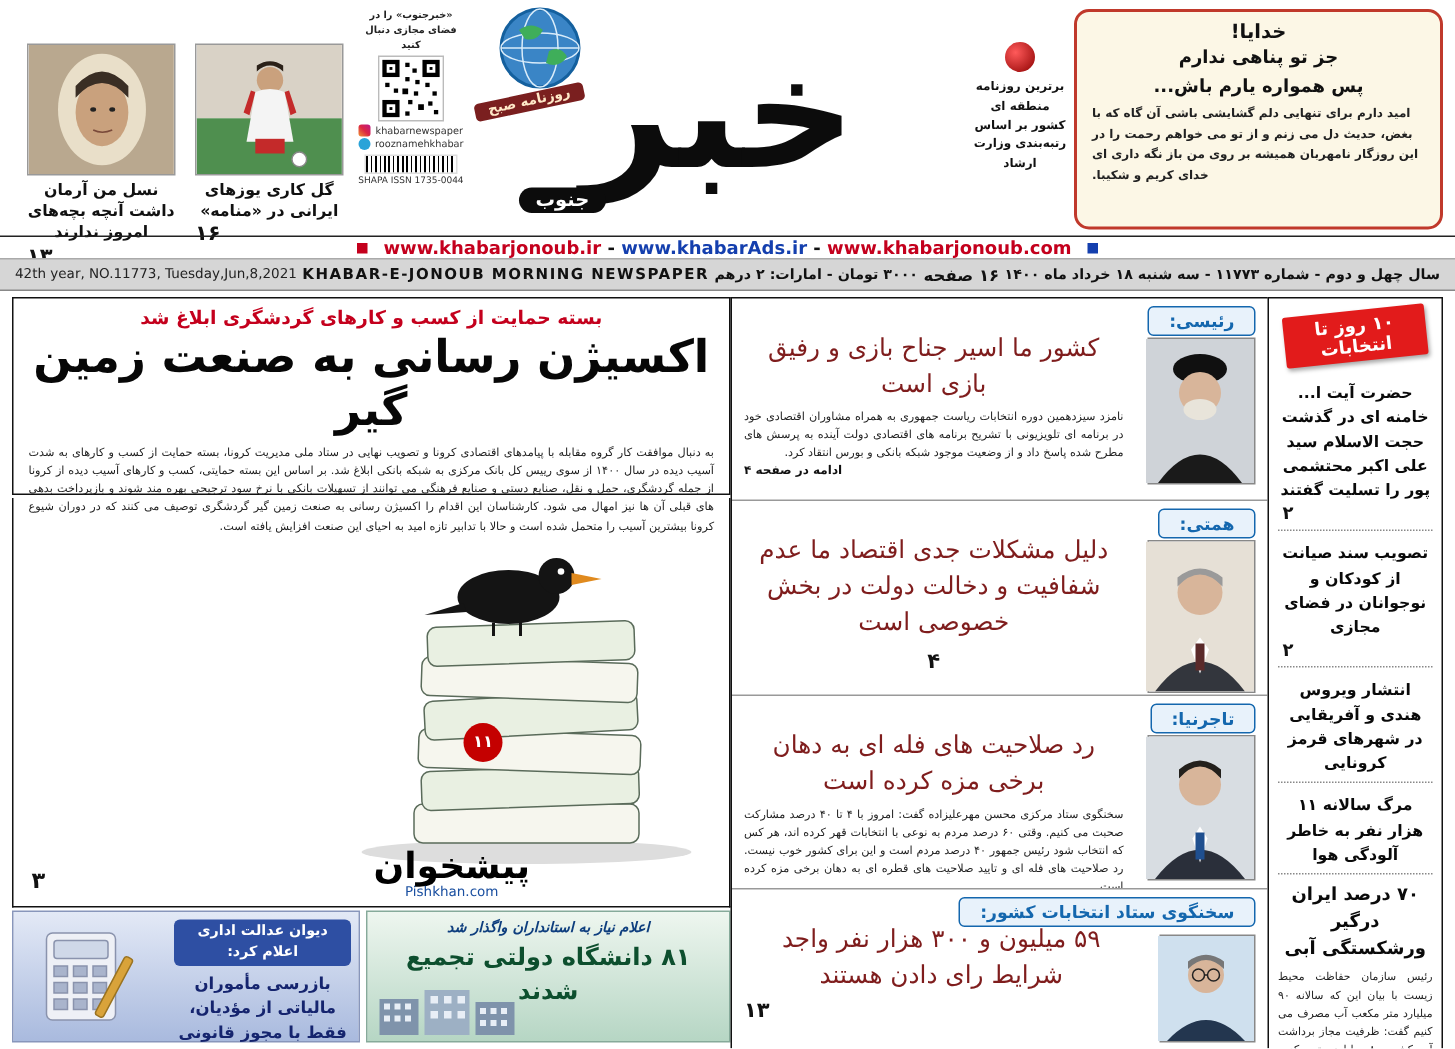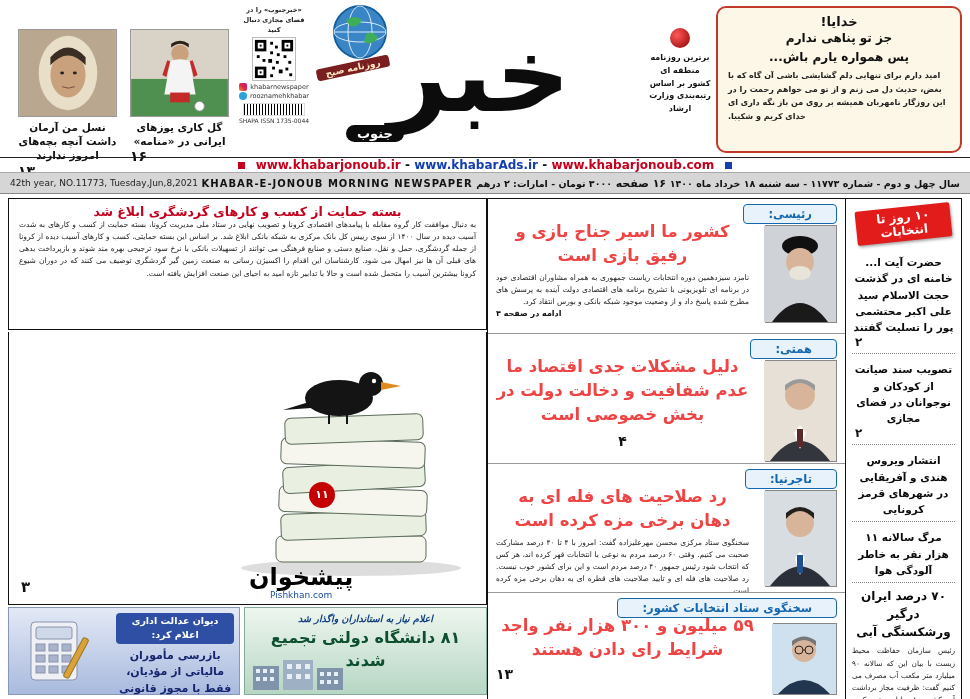--- a/index.html
+++ b/index.html
@@ -82,24 +82,24 @@
   .box-univ { position:absolute; left:244px; top:607px; width:243px; height:88px; background:linear-gradient(180deg,#eef6ef,#b6d6c4); border:1px solid #86aa9a; padding:5px; }
   .u-kicker { color:#0e3e7e; font-weight:bold; font-size:9.5px; text-align:center;font-style:italic; }
   .u-headline { color:#0d4f2e; font-weight:700; font-size:16px; text-align:center; line-height:1.45; margin-top:2px; }
   .u-page { font-size:13px; font-weight:bold; color:#111; text-align:left; padding-left:6px; }
   .u-img { position:absolute; left:6px; bottom:4px; }
 
   
   .midcol { position:absolute; left:487px; top:198px; width:358px; height:501px; border-top:1px solid #111; border-left:1px solid #111; }
   .story { position:relative; padding:5px 8px; border-bottom:1px solid #999; overflow:hidden; }
   .s1 { height:135px; } .s2 { height:130px; } .s3 { height:129px; } .s4 { height:106px; border-bottom:none; }
-  .story-label { position:absolute; top:5px; right:8px; background:#e8f2fb; border:1px solid #1467ae; color:#1467ae; font-weight:bold; font-size:11.5px; padding:0 24px; border-radius:4px; line-height:1.6; }
+  .story-label { position:absolute; top:5px; right:8px; background:#e8f2fb; border:1px solid #1467ae; color:#1467ae; font-weight:bold; font-size:11.5px; padding:0 13px; border-radius:4px; line-height:1.6; }
   .story-photo { position:absolute; top:26px; right:8px; width:72px; border:1px solid #888; line-height:0; }
   .story-content { margin-right:88px; text-align:center; padding-top:16px; }
-  .story-headline { font-size:16.5px; font-weight:700; color:#ef4444; line-height:1.45; }
+  .story-headline { font-size:16.5px; font-weight:400; color:#7f1d1d; line-height:1.45; }
   .story-body { font-size:7.5px; text-align:justify; line-height:1.6; margin-top:4px; color:#222; }
   .story-more { font-size:8px; font-weight:bold; text-align:left; margin-top:1px; color:#111; }
   .story-page-c { font-size:14px; font-weight:bold; margin-top:6px; color:#111; }
   .story-page-l { font-size:14px; font-weight:bold; text-align:left; margin-top:4px; color:#111; }
 
   
   .sidebar { position:absolute; left:845px; top:198px; width:117px; height:501px; border-top:1px solid #111; border-left:1px solid #111; border-right:1px solid #111; padding:6px 6px 2px; background:#fff; }
   .badge { background:#e21b1b; color:#fff; font-weight:bold; font-size:12px; text-align:center; padding:3px 2px; transform:rotate(-6deg); margin:2px 4px 10px; border-radius:2px; box-shadow:1px 2px 3px rgba(0,0,0,.35); }
   .sb-item { font-size:10.5px; font-weight:bold; text-align:center; line-height:1.55; color:#0a0a0a; padding-top:3px; }
   .sb-page { font-size:12px; font-weight:bold; text-align:left; padding:0 3px; color:#111; }
@@ -225,20 +225,21 @@
   <div class="datebar">
     <span class="db-en">42th year, NO.11773, Tuesday,Jun,8,2021</span>
     <span class="db-en-c">KHABAR-E-JONOUB MORNING NEWSPAPER</span>
     <span class="db-fa">۳۰۰۰ تومان - امارات: ۲ درهم</span>
     <span class="db-pages">۱۶ صفحه</span>
     <span class="db-fa">سال چهل و دوم - شماره ۱۱۷۷۳ - سه شنبه ۱۸ خرداد ماه ۱۴۰۰</span>
   </div>
 
   <section class="lead">
     <div class="lead-kicker">بسته حمایت از کسب و کارهای گردشگری ابلاغ شد</div>
+    <h1 class="lead-headline">اکسیژن رسانی به صنعت زمین گیر</h1>
     <p class="lead-body">به دنبال موافقت کار گروه مقابله با پیامدهای اقتصادی کرونا و تصویب نهایی در ستاد ملی مدیریت کرونا، بسته حمایت از کسب و کارهای به شدت آسیب دیده در سال ۱۴۰۰ از سوی رییس کل بانک مرکزی به شبکه بانکی ابلاغ شد. بر اساس این بسته حمایتی، کسب و کارهای آسیب دیده از کرونا از جمله گردشگری، حمل و نقل، صنایع دستی و صنایع فرهنگی می توانند از تسهیلات بانکی با نرخ سود ترجیحی بهره مند شوند و بازپرداخت بدهی های قبلی آن ها نیز امهال می شود. کارشناسان این اقدام را اکسیژن رسانی به صنعت زمین گیر گردشگری توصیف می کنند که در دوران شیوع کرونا بیشترین آسیب را متحمل شده است و حالا با تدابیر تازه امید به احیای این صنعت افزایش یافته است.</p>
   </section>
 
   <section class="bank">
     <svg class="bank-cartoon" width="262" height="244" viewBox="0 0 262 244">
       <ellipse cx="130" cy="232" rx="110" ry="8" fill="#ddd"></ellipse>
       <g stroke="#5a6b5a" stroke-width="1">
         <rect x="55" y="200" width="150" height="26" rx="6" fill="#f6f6ee"></rect>
         <rect x="60" y="176" width="145" height="26" rx="6" fill="#e9f0e2" transform="rotate(-2 132 189)"></rect>
         <rect x="58" y="152" width="148" height="26" rx="6" fill="#f6f6ee" transform="rotate(2 132 165)"></rect>

